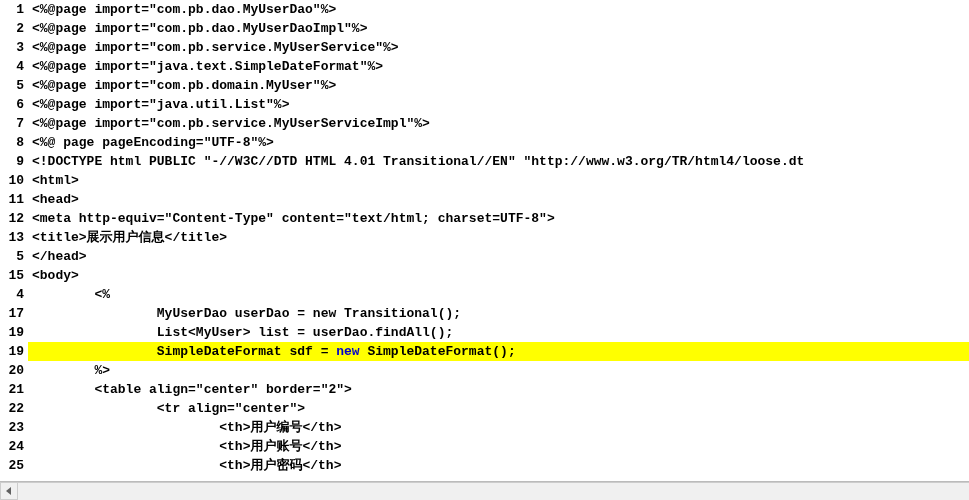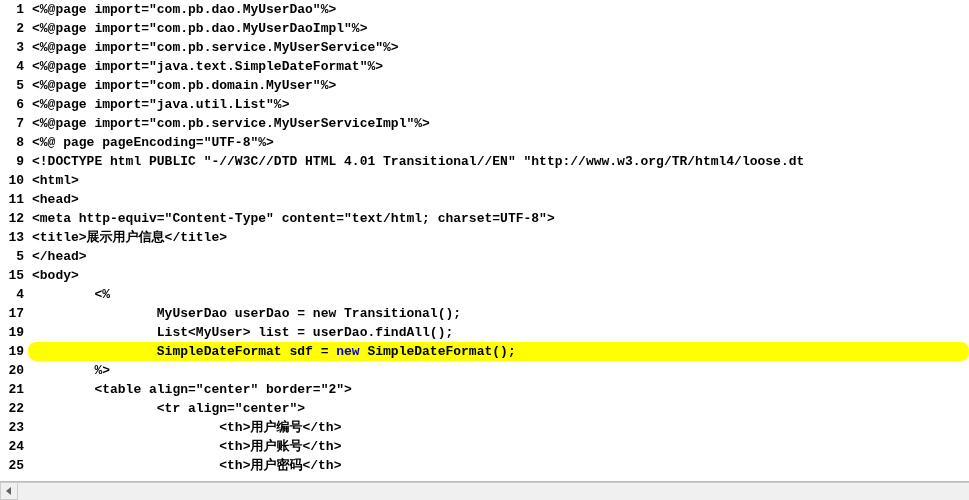--- a/index.html
+++ b/index.html
@@ -32,21 +32,20 @@
     flex-shrink: 0;
     background: #ffffff;
   }
   .code {
     flex: 1;
     color: #000000;
     padding-left: 4px;
   }
   .line.highlight .code {
     background: #ffff00;
-    border-radius: 8px;
   }
   .kw { color: #0000cc; }
   .border-bottom {
     position: absolute;
     bottom: 18px;
     left: 0;
     right: 0;
     height: 1px;
     background: #bbb;
   }

